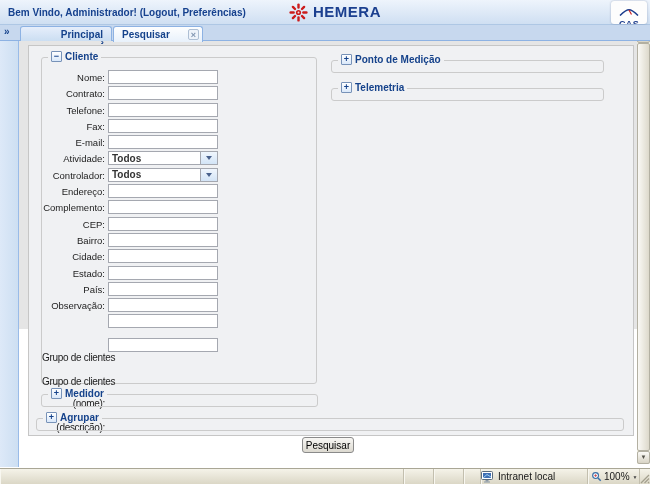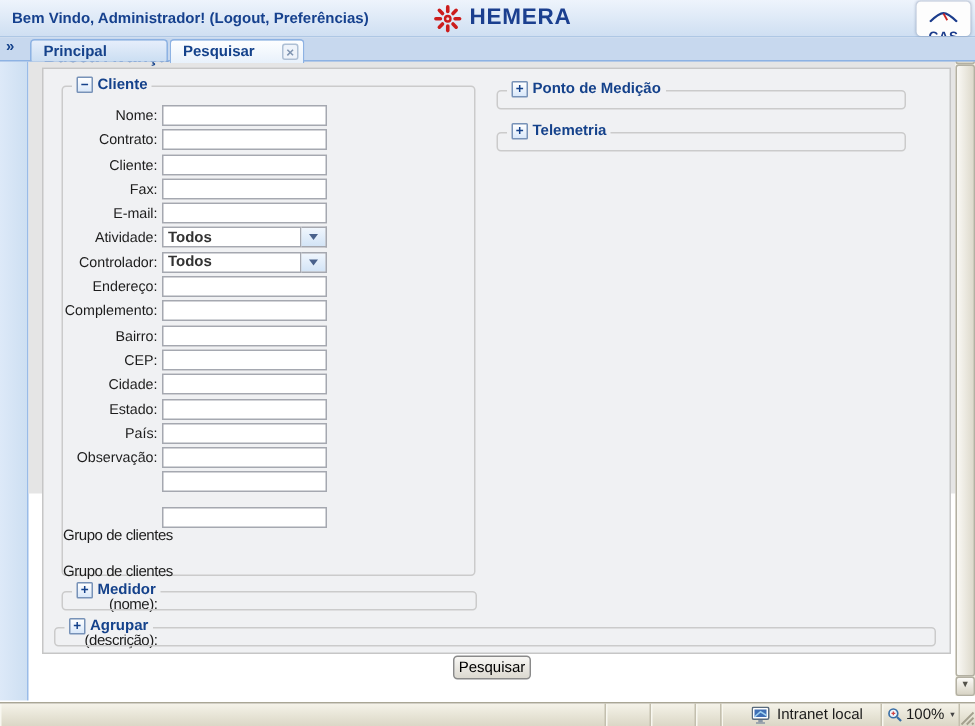--- a/index.html
+++ b/index.html
@@ -15,21 +15,21 @@
   .cas-box { position:absolute; right:3px; top:1px; width:36px; height:23px; background:#fdfdfd;
     border-radius:3px; box-shadow:0 0 2px rgba(60,80,120,.45); text-align:center; padding-top:1px; overflow:hidden; }
   .cas-text { font-size:9px; font-weight:bold; color:#1b3c8c; line-height:8px; letter-spacing:.3px; }
 
   
   .tabstrip { position:absolute; left:0; top:25px; width:650px; height:16px;
     background:#c7d8ee; border-bottom:1px solid #8db2e3; z-index:2; }
   .west-expand { position:absolute; left:4px; top:1px; font-size:10px; font-weight:bold; color:#15428b; cursor:pointer; }
   .tab { position:absolute; top:1px; height:15px; border:1px solid #8db2e3; border-bottom:none;
     border-radius:3px 3px 0 0; font-size:10px; font-weight:bold; color:#15428b; padding:2px 8px 0 8px; z-index:3; }
-  .tab.inactive { left:20px; width:92px; background:linear-gradient(#e6eefb,#cbdef2); }
+  .tab.inactive { left:20px; width:92px; background:linear-gradient(#e6eefb,#cbdef2);text-align:right; }
   .tab.active { left:113px; width:90px; height:16px; background:linear-gradient(#fdfeff,#e8f1fb); }
   .tab-close { position:absolute; right:3px; top:2px; width:11px; height:11px; font-size:9px; line-height:10px;
     text-align:center; color:#8095b1; font-weight:bold; border:1px solid #aebfd4; border-radius:2px; background:#eef3fa; cursor:pointer; }
 
   
   .west-strip { position:absolute; left:0; top:41px; width:19px; height:426px;
     background:linear-gradient(90deg,#dde9f8,#cddff2); border-right:1px solid #99bbe8; }
 
   
   .tab-body { position:absolute; left:19px; top:26px; width:618px; height:303px; background:#e5e5e5; }
@@ -82,21 +82,21 @@
   .scroll-thumb { position:absolute; left:0; top:13px; width:13px; height:408px;
     background:linear-gradient(90deg,#faf9f5,#ddd9cb); border:1px solid #b3b0a2; border-radius:2px; cursor:pointer; }
 
   
   .statusbar { position:absolute; left:0; top:468px; width:650px; height:16px;
     background:linear-gradient(#f5f3e9,#dbd7c6); border-top:1px solid #a9a695;
     display:flex; align-items:center; font-size:10px; color:#1a1a1a; }
   .sb-cell { height:100%; border-right:1px solid #c3bfae; box-shadow:1px 0 0 #f8f7f0 inset; }
   .sb-main { flex:1; }
   .sb-s1 { width:30px; } .sb-s2 { width:30px; } .sb-s3 { width:17px; }
-  .sb-zone { width:107px; display:flex; align-items:center; gap:4px; padding-left:20px; }
+  .sb-zone { width:107px; display:flex; align-items:center; gap:4px; padding-left:0; }
   .sb-zoom { width:52px; display:flex; align-items:center; gap:2px; padding-left:3px; cursor:pointer; }
   .zoom-caret { font-size:5px; color:#444; margin-left:1px; }
   .sb-grip { width:10px; height:100%; border:none; display:flex; align-items:flex-end; justify-content:flex-end; cursor:nwse-resize; }
 </style>
 </head>
 <body>
 
 <div class="header">
   <span class="welcome">Bem Vindo, Administrador! (Logout, Preferências)</span>
   <div class="logo">
@@ -161,21 +161,21 @@
 
   <div class="form-row">
     <label class="f-label">Contrato:</label>
     <span class="f-wrap">
       <input class="f-input" type="text" style="">
 
     </span>
   </div>
 
   <div class="form-row">
-    <label class="f-label">Cliente:</label>
+    <label class="f-label">Telefone:</label>
     <span class="f-wrap">
       <input class="f-input" type="text" style="">
 
     </span>
   </div>
 
 
   <div class="form-row">
     <label class="f-label">Fax:</label>
     <span class="f-wrap">
@@ -222,29 +222,29 @@
 
   <div class="form-row">
     <label class="f-label">Complemento:</label>
     <span class="f-wrap">
       <input class="f-input" type="text" style="">
 
     </span>
   </div>
 
   <div class="form-row">
+    <label class="f-label">CEP:</label>
+    <span class="f-wrap">
+      <input class="f-input" type="text" style="">
+
+    </span>
+  </div>
+
+  <div class="form-row">
     <label class="f-label">Bairro:</label>
-    <span class="f-wrap">
-      <input class="f-input" type="text" style="">
-
-    </span>
-  </div>
-
-  <div class="form-row">
-    <label class="f-label">CEP:</label>
     <span class="f-wrap">
       <input class="f-input" type="text" style="">
 
     </span>
   </div>
 
   <div class="form-row">
     <label class="f-label">Cidade:</label>
     <span class="f-wrap">
       <input class="f-input" type="text" style="">

